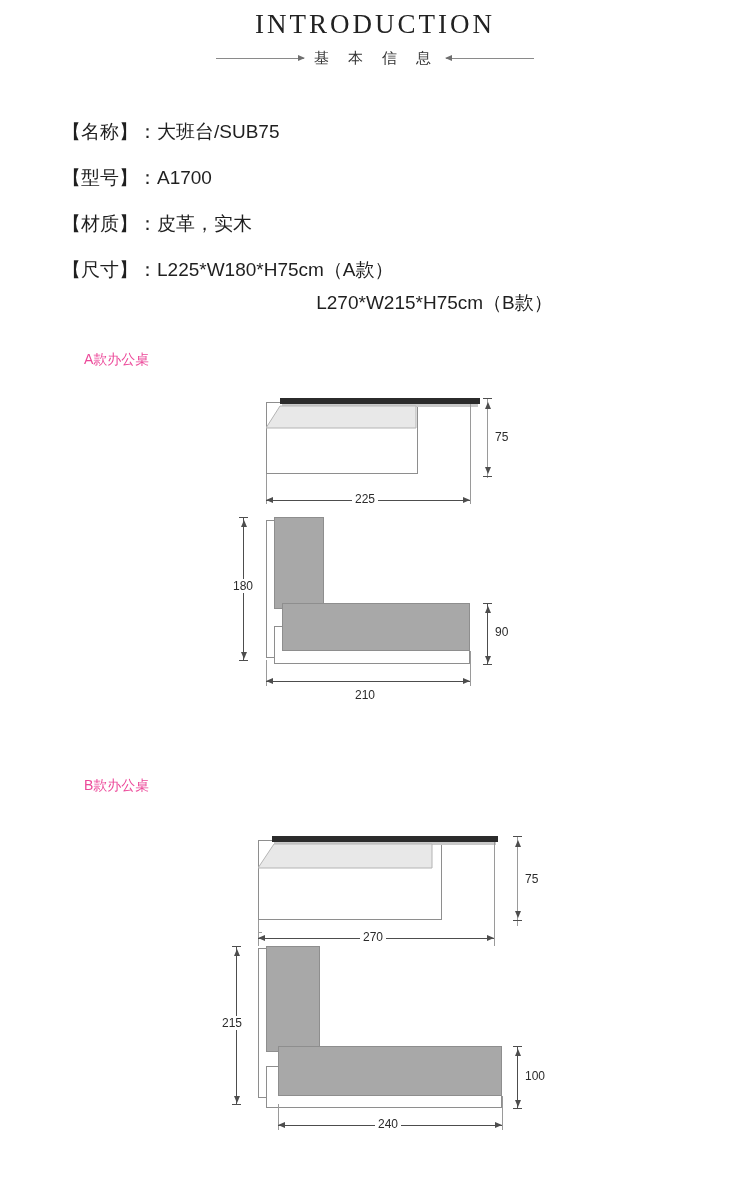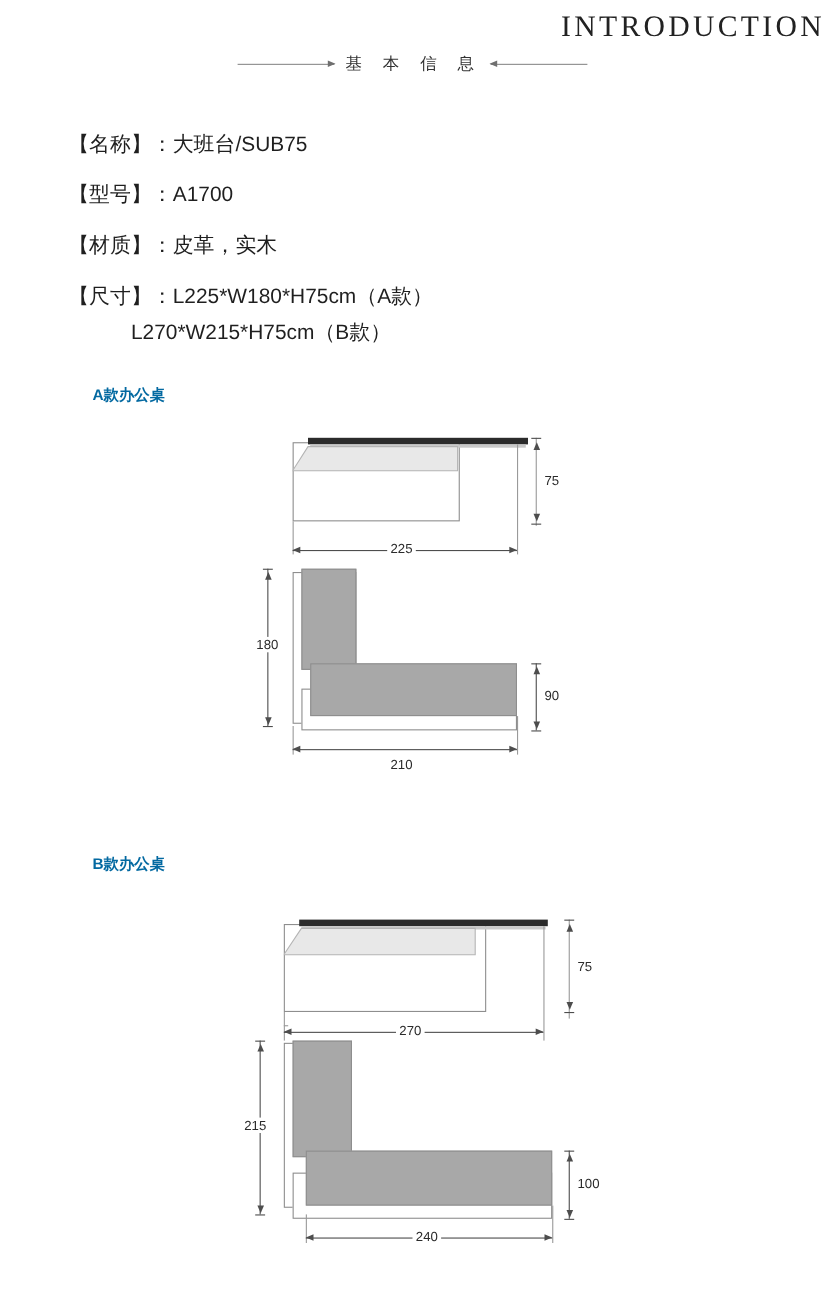--- a/index.html
+++ b/index.html
@@ -20,21 +20,20 @@
   .header {
     padding-top: 8px;
     text-align: center;
   }
   .header-title {
     font-family: "Liberation Serif", serif;
     font-size: 27px;
     letter-spacing: 3px;
     color: #222;
     line-height: 1.2;
-    text-align: right;
   }
   .header-sub-wrap {
     margin-top: 9px;
     display: flex;
     align-items: center;
     justify-content: center;
     gap: 10px;
   }
   .header-sub {
     font-size: 15px;
@@ -74,27 +73,27 @@
     color: #1f1f1f;
   }
   .spec-row {
     margin-bottom: 22px;
     white-space: nowrap;
   }
   .spec-row.last { margin-bottom: 0; }
   .spec-sub {
     margin-top: 10px;
     padding-left: 57px;
+    text-align: center;
   }
 
   
   .caption {
     font-size: 14px;
-    color: #0369a1;
-    font-weight: bold;
+    color: #ec4899;
   }
   .caption-a { position: absolute; left: 84px; top: 351px; }
   .caption-b { position: absolute; left: 84px; top: 777px; }
 
   
   .drawing {
     position: absolute;
     left: 0;
     width: 750px;
   }

